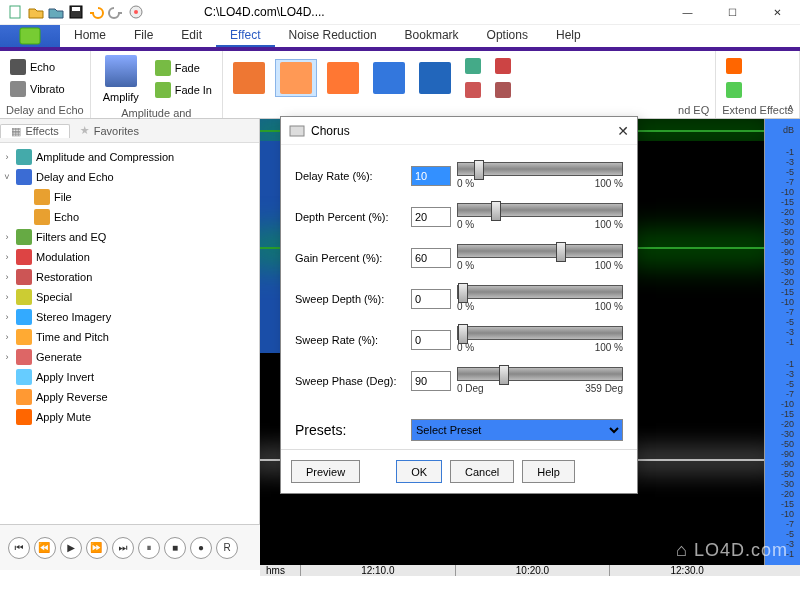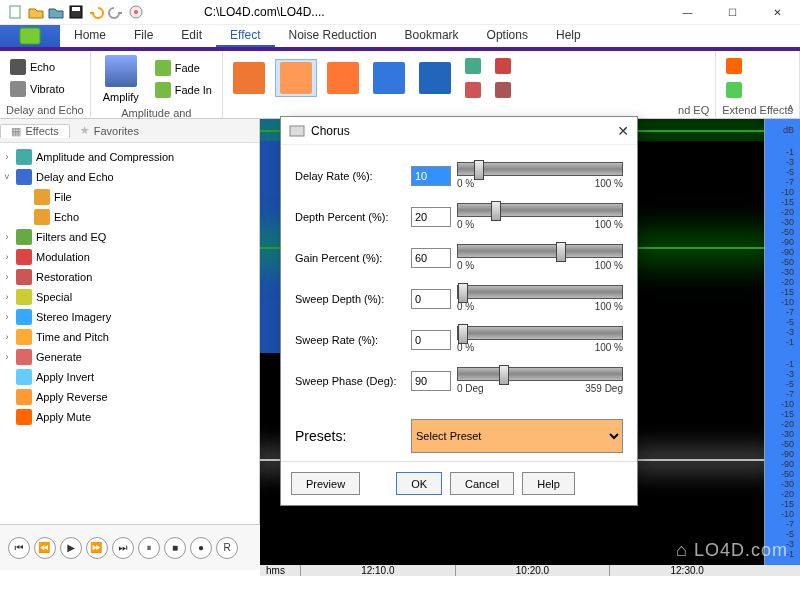--- a/index.html
+++ b/index.html
@@ -70,21 +70,21 @@
 .modal .row { display: flex; align-items: center; height: 41px; gap: 6px; }
 .modal .row .rlabel { width: 110px; font-size: 11px; color: #000; }
 .modal .row .rinput { width: 40px; height: 20px; border: 1px solid #888; font-size: 11px; padding: 0 3px; }
 .modal .row .rinput.sel { background: #3390ff; color: #fff; }
 .modal .row .slider-wrap { flex: 1; position: relative; display:flex; flex-direction:column; }
 .modal .row .slider-track { height: 14px; background: linear-gradient(#bbb,#888,#bbb); border: 1px solid #555; position: relative; margin-top:0px;}
 .modal .row .slider-thumb { position: absolute; top: -3px; width: 10px; height: 20px; background: linear-gradient(#eee,#aaa); border: 1px solid #444; }
 .modal .row .slider-labels { display: flex; justify-content: space-between; font-size: 10px; color: #333; margin-top:2px; }
 .modal .prow { display: flex; align-items: center; padding: 8px 0; gap: 6px; }
 .modal .prow .rlabel { width: 110px; font-size: 14px; }
-.modal .prow select { flex: 1; height: 34px; font-size: 11px; border: 1px solid #888; background: #fdba74; }
+.modal .prow select { flex: 1; height: 22px; font-size: 11px; border: 1px solid #888; background: #3b82f6; }
 .modal .mfooter { display: flex; gap: 8px; padding: 10px; border-top: 1px solid #ddd; align-items:center; }
 .modal .mfooter button { height: 23px; font-size: 11px; border: 1px solid #888; background: #f4f4f4; padding: 0 14px; }
 .modal .mfooter button.default { border: 1px solid #3a7bd5; }
 .modal .mfooter .gap { flex:0 0 20px; }
 
 .watermark { position: absolute; right: 12px; bottom: 50px; color: rgba(255,255,255,0.65); font-size: 18px; font-weight: 300; letter-spacing:1px; pointer-events:none; }
 
 
 .ico { width:16px; height:16px; display:inline-block; }
 .ico svg { width:100%; height:100%; }

